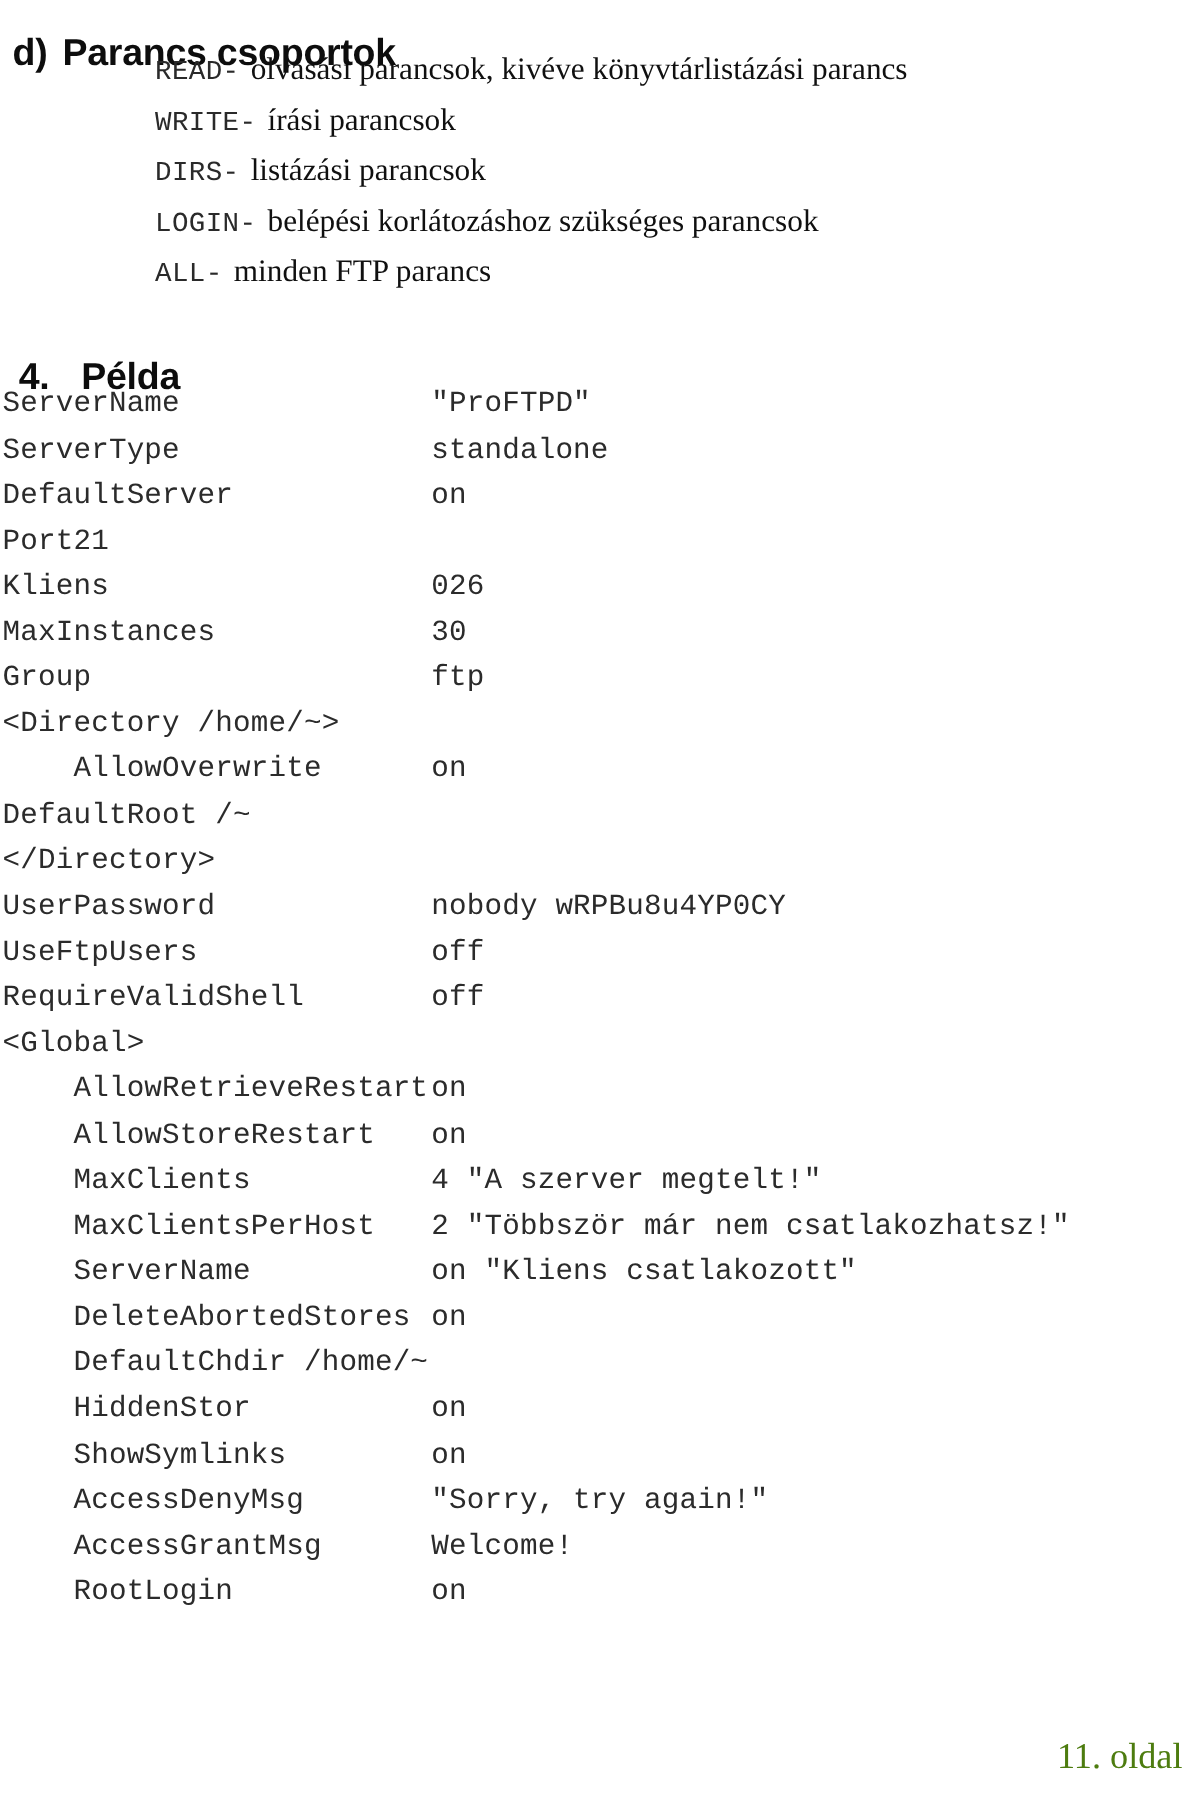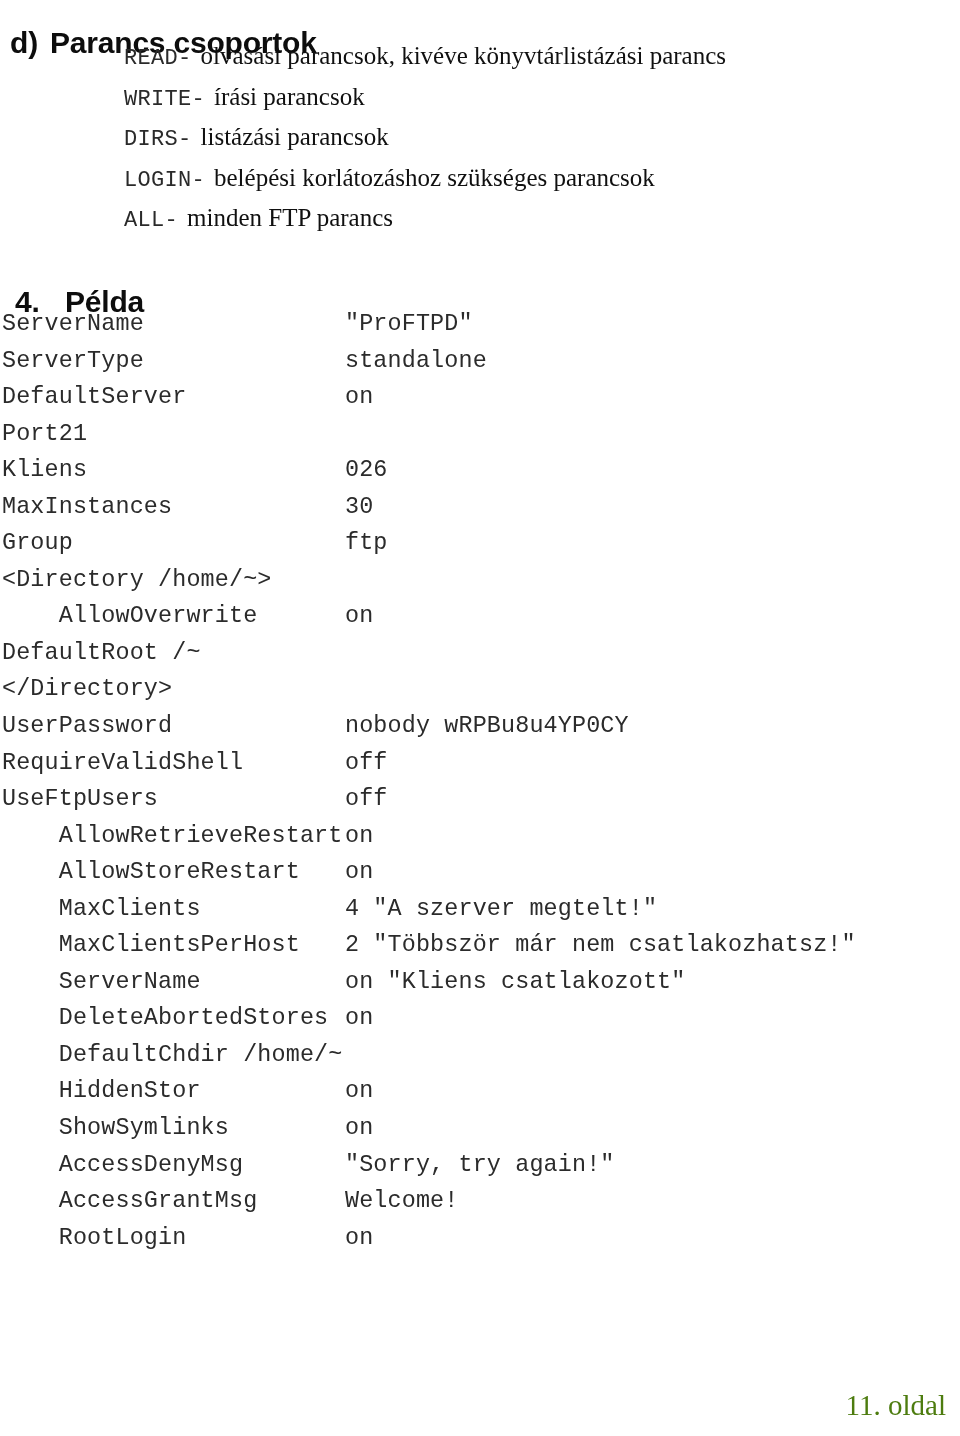--- a/index.html
+++ b/index.html
@@ -143,22 +143,23 @@
       <div class="cfg-row tabbed"><span class="cfg-key">DefaultServer</span><span class="cfg-val">on</span></div>
       <div class="cfg-row"><span class="cfg-key">Port21</span></div>
       <div class="cfg-row tabbed"><span class="cfg-key">Kliens</span><span class="cfg-val">026</span></div>
       <div class="cfg-row tabbed"><span class="cfg-key">MaxInstances</span><span class="cfg-val">30</span></div>
       <div class="cfg-row tabbed"><span class="cfg-key">Group</span><span class="cfg-val">ftp</span></div>
       <div class="cfg-row"><span class="cfg-key">&lt;Directory /home/~&gt;</span></div>
       <div class="cfg-row tabbed"><span class="cfg-key">    AllowOverwrite</span><span class="cfg-val">on</span></div>
       <div class="cfg-row"><span class="cfg-key">DefaultRoot /~</span></div>
       <div class="cfg-row"><span class="cfg-key">&lt;/Directory&gt;</span></div>
       <div class="cfg-row tabbed"><span class="cfg-key">UserPassword</span><span class="cfg-val">nobody wRPBu8u4YP0CY</span></div>
+      <div class="cfg-row tabbed"><span class="cfg-key">UseFtpUsers</span><span class="cfg-val">off</span></div>
       <div class="cfg-row tabbed"><span class="cfg-key">RequireValidShell</span><span class="cfg-val">off</span></div>
-      <div class="cfg-row tabbed"><span class="cfg-key">UseFtpUsers</span><span class="cfg-val">off</span></div>
+      <div class="cfg-row"><span class="cfg-key">&lt;Global&gt;</span></div>
       <div class="cfg-row tabbed"><span class="cfg-key">    AllowRetrieveRestart</span><span class="cfg-val">on</span></div>
       <div class="cfg-row tabbed"><span class="cfg-key">    AllowStoreRestart</span><span class="cfg-val">on</span></div>
       <div class="cfg-row tabbed"><span class="cfg-key">    MaxClients</span><span class="cfg-val">4 "A szerver megtelt!"</span></div>
       <div class="cfg-row tabbed"><span class="cfg-key">    MaxClientsPerHost</span><span class="cfg-val">2 "Többször már nem csatlakozhatsz!"</span></div>
       <div class="cfg-row tabbed"><span class="cfg-key">    ServerName</span><span class="cfg-val">on "Kliens csatlakozott"</span></div>
       <div class="cfg-row tabbed"><span class="cfg-key">    DeleteAbortedStores</span><span class="cfg-val">on</span></div>
       <div class="cfg-row"><span class="cfg-key">    DefaultChdir /home/~</span></div>
       <div class="cfg-row tabbed"><span class="cfg-key">    HiddenStor</span><span class="cfg-val">on</span></div>
       <div class="cfg-row tabbed"><span class="cfg-key">    ShowSymlinks</span><span class="cfg-val">on</span></div>
       <div class="cfg-row tabbed"><span class="cfg-key">    AccessDenyMsg</span><span class="cfg-val">"Sorry, try again!"</span></div>

